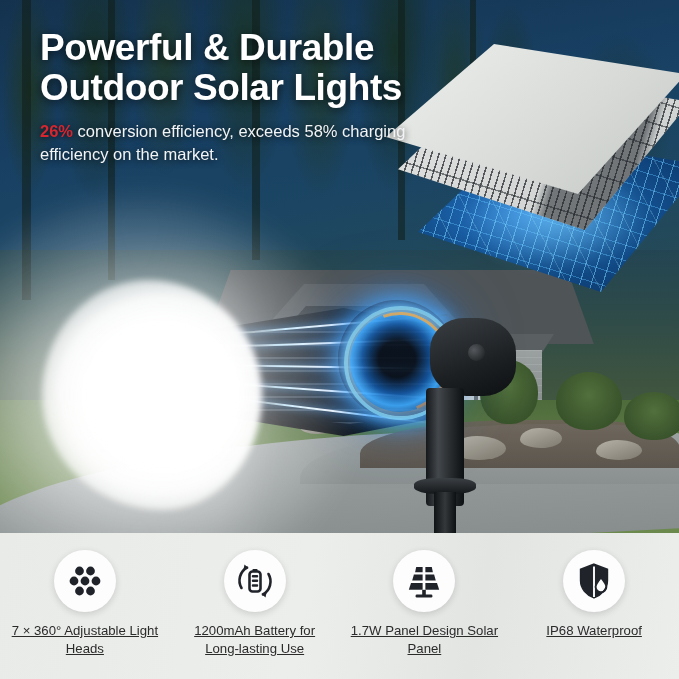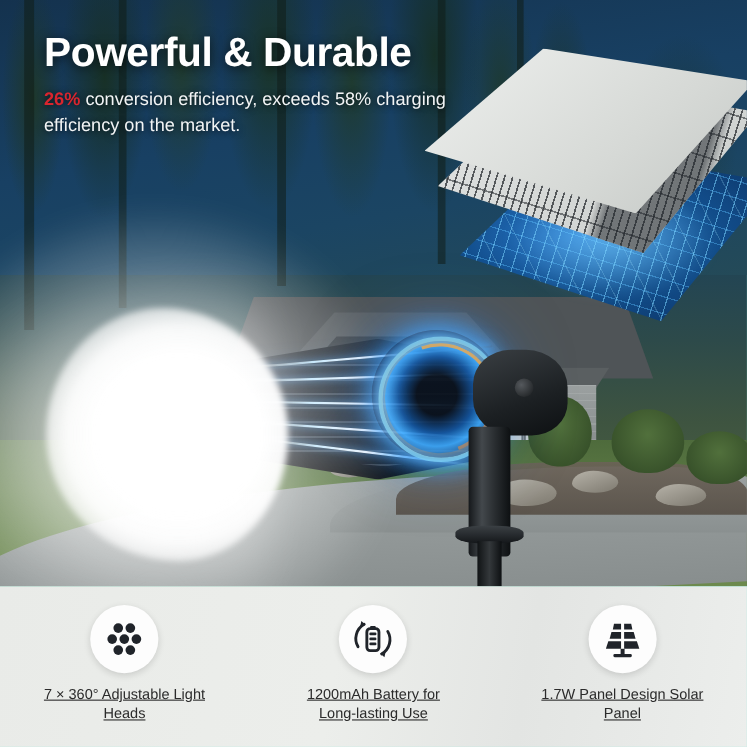--- a/index.html
+++ b/index.html
@@ -235,20 +235,21 @@
     <div class="pole-flange"></div>
     <div class="pole-stake"></div>
 
     <div class="beam"></div>
     <div class="glow-wide"></div>
     <div class="glow-core"></div>
 
     <div class="copy">
       <h1 class="h1">
         <span>Powerful &amp; Durable</span><br>
+        <span>Outdoor Solar Lights</span>
       </h1>
       <p class="sub">
         <span class="pct">26%</span><span> conversion efficiency, exceeds 58% charging efficiency on the market.</span>
       </p>
     </div>
   </div>
 
   <div class="features">
 
     <div class="feat">
@@ -300,15 +301,32 @@
             <path d="M8   23 H19.6 V29.8 H5.8 Z"></path>
               <path d="M22.4 23 H34   L36.2 29.8 H22.4 Z"></path>
             <rect x="19.2" y="29.8" width="3.6" height="5.4"></rect>
             <rect x="12.6" y="34.6" width="16.8" height="2.8" rx="1.2"></rect>
           </g>
         </svg>
       </div>
       <div class="flabel">1.7W Panel Design Solar Panel</div>
     </div>
 
+    <div class="feat">
+      <div class="ficon">
+        <svg width="40" height="40" viewBox="0 0 40 40">
+          <defs>
+            <mask id="dropmask">
+              <rect x="0" y="0" width="40" height="40" fill="#fff"></rect>
+              <path d="M27 16.5 c3.6 4.6 5.4 7 5.4 9.3 a5.4 5.4 0 0 1 -10.8 0 c0 -2.3 1.8 -4.7 5.4 -9.3 z" fill="#000"></path>
+            </mask>
+          </defs>
+          <path d="M20 3.2 L33.4 8.4 v11.2 c0 8.2 -5.8 14.3 -13.4 17.2 C12.4 33.9 6.6 27.8 6.6 19.6 V8.4 Z" fill="#20242a" mask="url(#dropmask)"></path>
+          <path d="M20 3.2 L33.4 8.4 v11.2 c0 8.2 -5.8 14.3 -13.4 17.2 C12.4 33.9 6.6 27.8 6.6 19.6 V8.4 Z" fill="none" stroke="#20242a" stroke-width="1.6"></path>
+          <path d="M20 5.6 v30.4" stroke="#fdfdfd" stroke-width="1.9"></path>
+          <path d="M27 16.5 c3.6 4.6 5.4 7 5.4 9.3 a5.4 5.4 0 0 1 -10.8 0 c0 -2.3 1.8 -4.7 5.4 -9.3 z" fill="none" stroke="#20242a" stroke-width="1.9"></path>
+        </svg>
+      </div>
+      <div class="flabel">IP68 Waterproof</div>
+    </div>
 
   </div>
 </div>
 
 </body></html>

